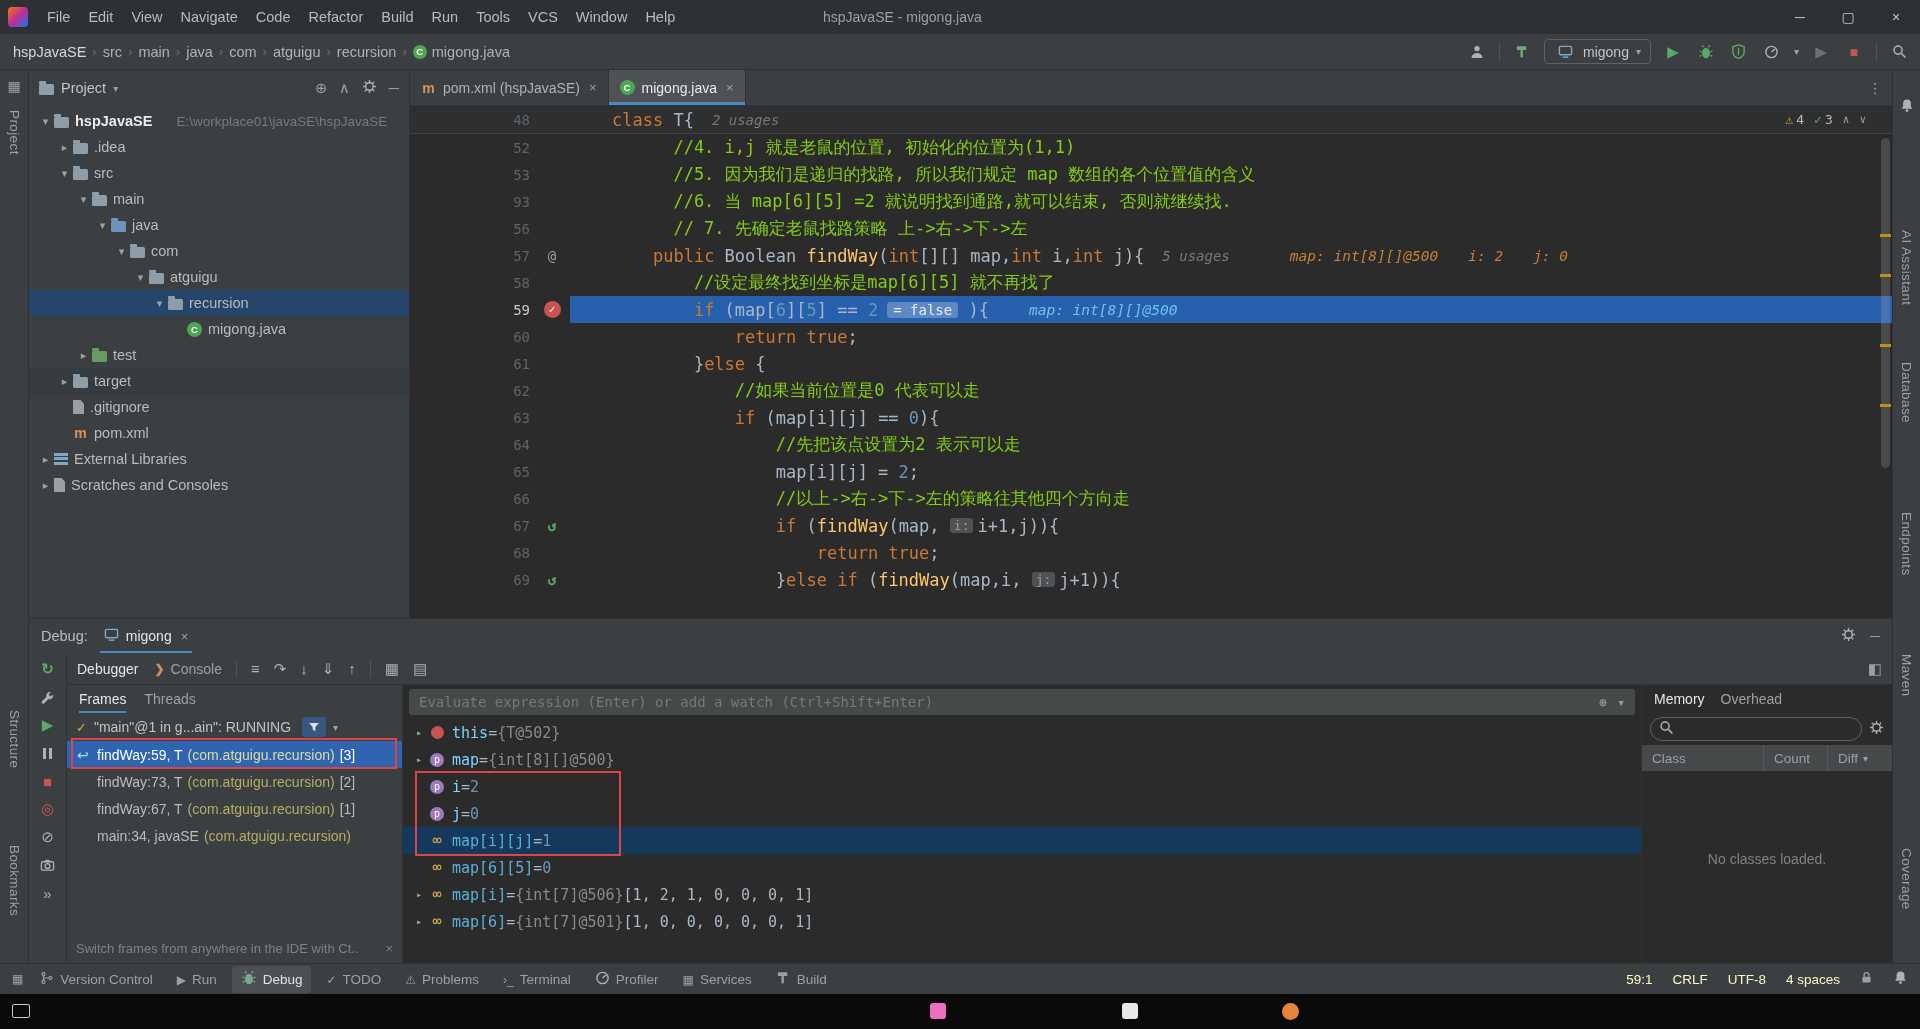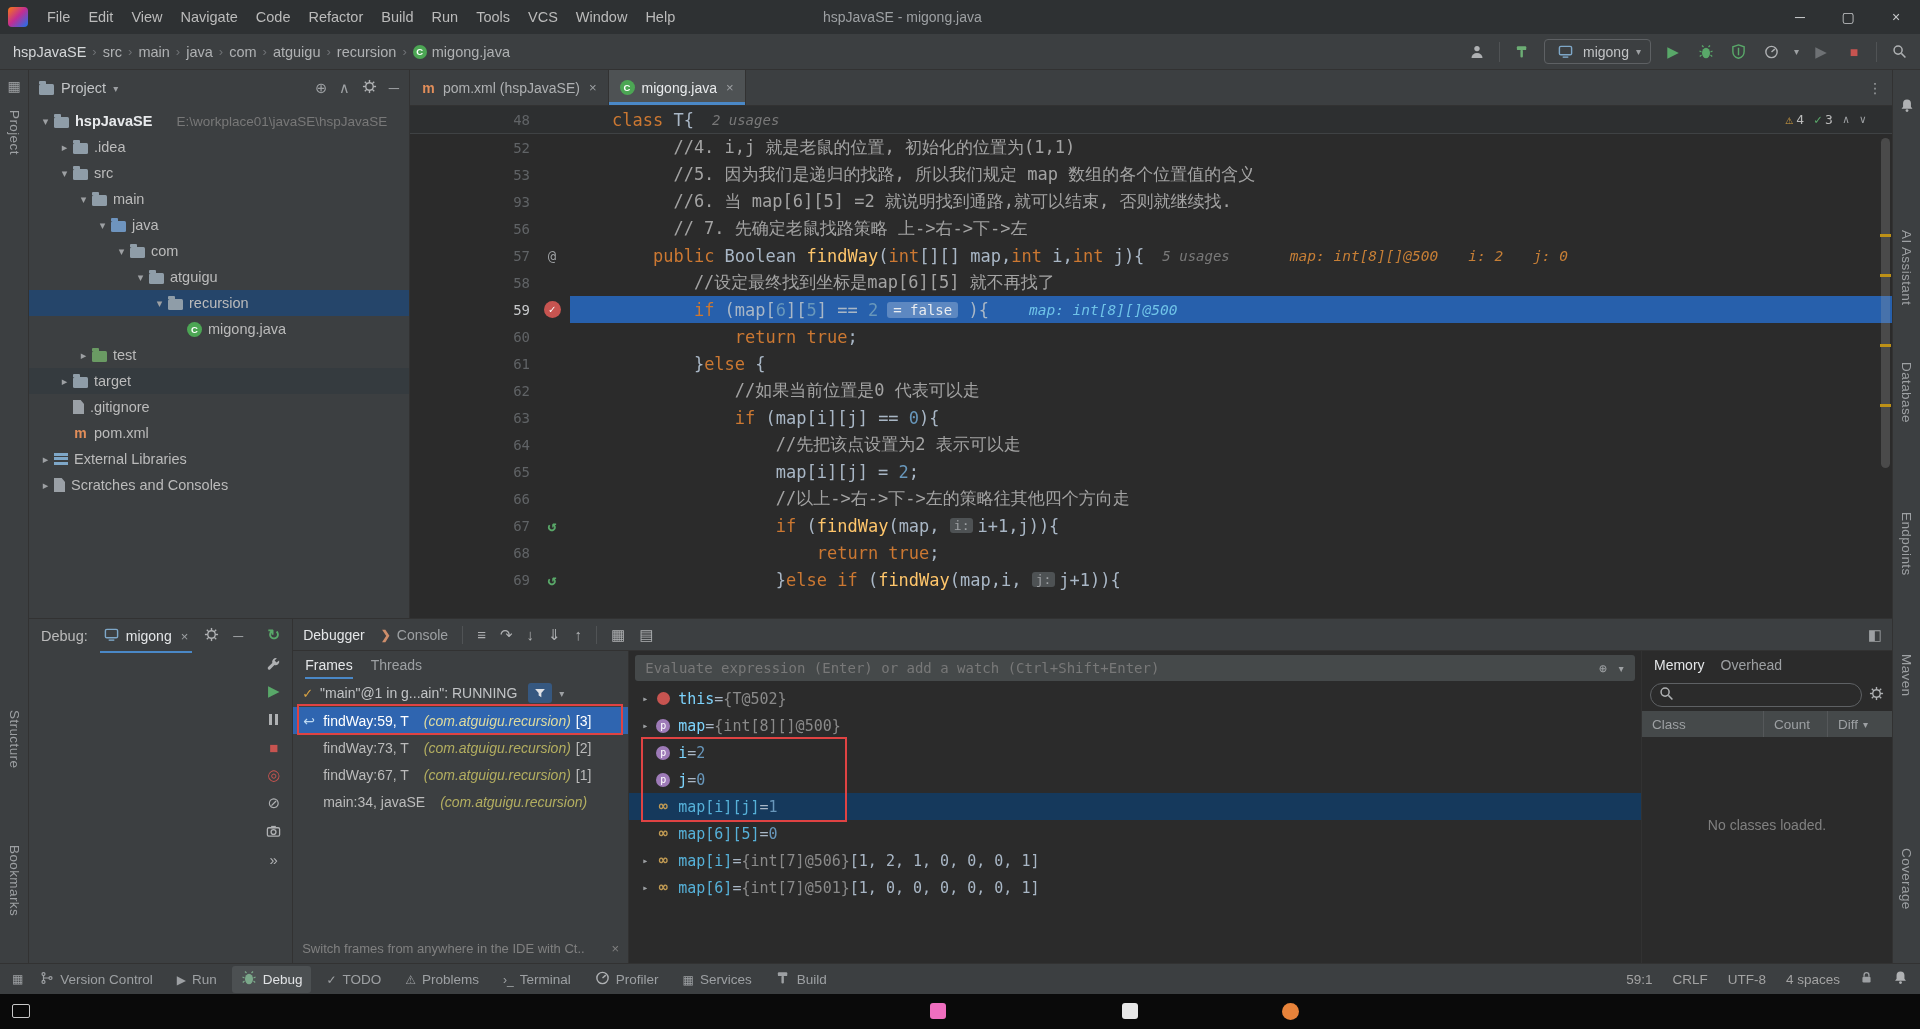--- a/index.html
+++ b/index.html
@@ -81,42 +81,42 @@
   .sticky{height:28px;flex:0 0 auto;display:flex;align-items:center;border-bottom:1px solid #3F4244;background:#2D2F30}
   .line{height:27px;display:flex;align-items:center}
   .lnum{width:124px;flex:0 0 auto;text-align:right;padding-right:4px;color:#606366;font-size:14px;font-family:"DejaVu Sans Mono",monospace}
   .lnum.cur{color:#C8CACC}
   .gicon{width:36px;flex:0 0 auto;display:flex;align-items:center;justify-content:center}
   .lcode{flex:1;height:100%;display:flex;align-items:center;padding-left:42px;font-size:17px;white-space:pre;min-width:0;overflow:hidden}
   .line.exec .lcode{background:#2760AC}
   .seg{white-space:pre}
   .seg.k{color:#CC7832}
   .seg.p{color:#A9B7C6}
-  .seg.cmt{color:#a3a3a3}
+  .seg.cmt{color:#84cc16}
   .seg.n{color:#6897BB}
   .seg.m{color:#FFC66B}
   .seg.u{color:#787878;font-style:italic;font-size:14px;margin-left:18px}
   .seg.hg{color:#C77F36;font-style:italic;font-size:14.5px}
   .seg.hc{color:#6FC3E8;font-style:italic;font-size:14.5px}
   .gap{margin-left:30px}.gapl{margin-left:40px}.gapxl{margin-left:60px}
   .seg.chip{background:rgba(255,255,255,.25);color:#E8ECF0;border-radius:3px;padding:0 6px;margin-left:9px;font-size:14px}
   .seg.pchip{background:#4E5254;color:#9DA0A3;border-radius:3px;padding:0 4px;margin-right:4px;font-size:13px}
   .g-bp{width:17px;height:17px;border-radius:50%;background:#C75450;color:#fff;font-size:11px;display:flex;align-items:center;justify-content:center}
   .g-at{color:#9DA0A3;font-size:14px;font-family:"DejaVu Sans Mono",monospace}
   .g-recur{color:#59A869;font-size:15px;font-weight:bold}
   .code-area{flex:1;position:relative;overflow:hidden}
   .vscroll{position:absolute;right:0;top:0;width:14px;height:100%}
   .vthumb{position:absolute;right:2px;top:4px;width:9px;height:330px;background:rgba(166,166,166,.25);border-radius:5px}
   .tick{position:absolute;right:1px;width:11px;height:3px;background:#BE9117}
   .insp{margin-left:auto;display:flex;align-items:center;gap:10px;padding-right:26px;font-size:13px}
   .insp .w{color:#D9A343}.insp .ok{color:#59A869}.insp .nav{color:#9DA0A3;font-size:11px}
   .insp b{font-weight:normal;margin-left:3px;color:#BBBBBB}
 
   
-  .debug{flex:1;display:flex;flex-direction:row;background:#3C3F41;border-top:1px solid #323232;min-height:0}
+  .debug{flex:1;display:flex;flex-direction:column;background:#3C3F41;border-top:1px solid #323232;min-height:0}
   .debug-header{height:34px;flex:0 0 auto;display:flex;align-items:center;gap:12px;padding:0 12px}
   .dbg-label{color:#BBBBBB;font-size:14.5px}
   .dbg-tab{display:flex;align-items:center;gap:7px;color:#E4E6E8;font-size:14px;height:100%;box-shadow:inset 0 -2px 0 #4A88C7;padding:0 4px}
   .dh-icons{margin-left:auto;display:flex;gap:14px;align-items:center;color:#9DA0A3}
   .debug-body{flex:1;display:flex;min-height:0}
   .dbg-leftcol{width:38px;flex:0 0 auto;border-right:1px solid #323232;display:flex;flex-direction:column;align-items:center;padding-top:7px;gap:10px}
   .dlc{width:18px;height:18px;display:flex;align-items:center;justify-content:center;font-size:15px;color:#AFB1B3}
   .pausebars{width:9px;height:11px;border-left:3px solid #AFB1B3;border-right:3px solid #AFB1B3}
   .dbg-right{flex:1;display:flex;flex-direction:column;min-width:0}
   .dbg-toolbar{height:32px;flex:0 0 auto;display:flex;align-items:center;gap:14px;padding:0 10px;border-bottom:1px solid #323232}
@@ -132,21 +132,21 @@
   .frames{width:336px;flex:0 0 auto;border-right:1px solid #323232;background:#3C3F41;position:relative;display:flex;flex-direction:column}
   .frames-tabs{height:28px;flex:0 0 auto;display:flex;gap:18px;align-items:center;padding:0 12px;font-size:14px}
   .ftab{color:#9DA0A3;height:100%;display:flex;align-items:center}
   .ftab.active{color:#E4E6E8;box-shadow:inset 0 -2px 0 #4A88C7}
   .thread-row{height:28px;flex:0 0 auto;display:flex;align-items:center;gap:7px;padding:0 9px;font-size:14px;color:#C2C4C6;white-space:nowrap}
   .t-check{color:#D9A343;font-size:13px}
   .funnel-chip{width:24px;height:20px;border-radius:3px;background:#365880;display:flex;align-items:center;justify-content:center;margin-left:4px}
   .frame-row{height:27px;display:flex;align-items:center;padding:0 8px 0 10px;font-size:14px;color:#BBBBBB;white-space:nowrap;overflow:hidden}
   .frame-row.selected{background:#2F65B0;color:#FFFFFF}
   .f-ic{width:20px;flex:0 0 auto;color:#BDD9F2;font-size:14px}
-  .pkg{font-style:italic;color:#B3AE60;margin-left:15px}
+  .pkg{color:#B3AE60;margin-left:5px}
   .frame-row.selected .pkg{color:#DFDB9E}
   .tag{margin-left:5px}
   .frames-banner{position:absolute;bottom:2px;left:0;right:0;height:26px;display:flex;align-items:center;gap:6px;padding:0 9px;color:#808080;font-size:13px;background:#3C3F41}
   .banner-x{margin-left:auto;color:#808080}
 
   .vars{flex:1;min-width:0;background:#2B2B2B;border-right:1px solid #323232;position:relative;display:flex;flex-direction:column}
   .eval-bar{margin:4px 6px;height:26px;flex:0 0 auto;background:#45494A;border-radius:3px;display:flex;align-items:center;padding:0 10px;font-family:"DejaVu Sans Mono",monospace;font-size:14px;color:#787878;white-space:nowrap;overflow:hidden}
   .eval-icons{margin-left:auto;display:flex;gap:10px;color:#9DA0A3;font-size:13px}
   .var-row{height:27px;display:flex;align-items:center;padding:0 8px;font-family:"DejaVu Sans Mono","DejaVu Sans",monospace;font-size:15px;white-space:nowrap;overflow:hidden}
   .var-row.selected{background:#15395C}
@@ -175,21 +175,21 @@
   .mh-cell:nth-child(3){width:64px;border-right:none}
   .mem-body{flex:1;display:flex;justify-content:center;padding-top:80px;font-size:14px;color:#808080;gap:5px}
   .mem-body a{color:#548AF7;text-decoration:none}
 
   
   .statusbar{height:31px;flex:0 0 auto;background:#3C3F41;border-top:1px solid #323232;display:flex;align-items:center;padding:0 12px;font-size:13.5px;color:#9DA0A3}
   .sb-item{display:flex;align-items:center;gap:6px;padding:4px 9px;border-radius:3px}
   .sb-item.active{background:#4C5052;color:#E0E2E4}
   .sb-glyph{font-size:12px;color:#9DA0A3}
   .sb-right{margin-left:auto;display:flex;align-items:center;gap:20px}
-  .sb-txt{color:#a3a3a3}
+  .sb-txt{color:#fef9c3}
 
   
   .taskbar{height:35px;flex:0 0 auto;background:#0A0A0A;position:relative}
   .tb-win{position:absolute;left:12px;top:10px;width:18px;height:14px;border:1.5px solid #C8C8C8;border-radius:2px}
   .tb-pink{position:absolute;left:930px;top:9px;width:16px;height:16px;border-radius:3px;background:#F06EBF}
   .tb-white{position:absolute;left:1122px;top:9px;width:16px;height:16px;border-radius:3px;background:#E8E8E8}
   .tb-orange{position:absolute;left:1282px;top:9px;width:17px;height:17px;border-radius:50%;background:#E8833A}
 </style>
 </head>
 <body>

